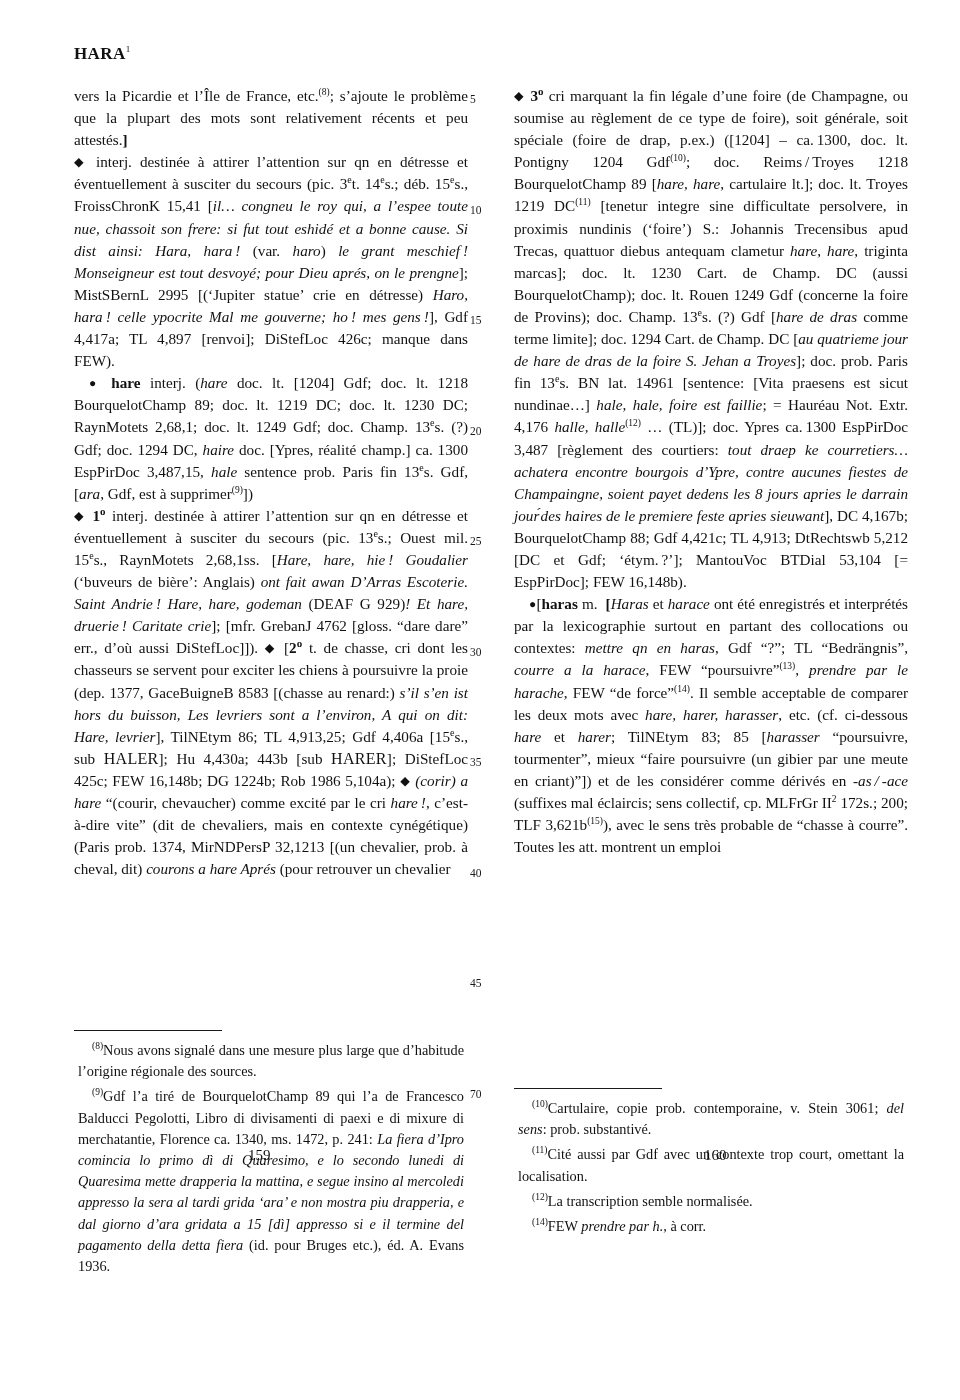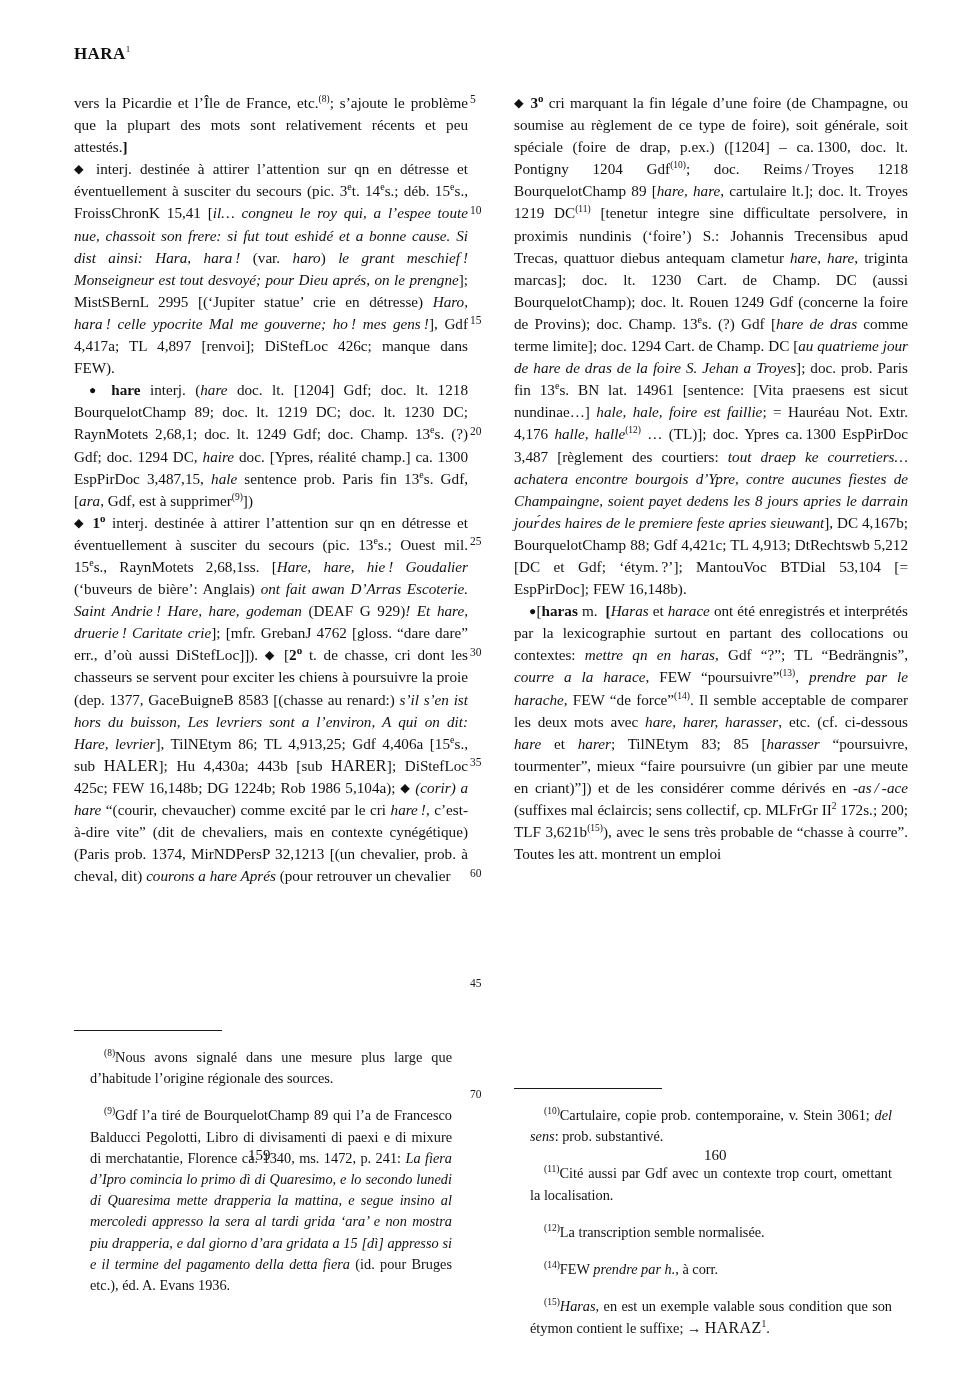--- a/index.html
+++ b/index.html
@@ -34,21 +34,21 @@
   }
   .running-head sup {
     font-size: 9px;
     font-weight: normal;
     vertical-align: super;
   }
 
   
   .col {
     position: absolute;
-    top: 92px;
+    top: 85px;
     width: 394px;
     font-size: 15.2px;
     line-height: 22.1px;
     text-align: justify;
     text-justify: inter-word;
     hyphens: none;
   }
   .col-left  { left: 74px; }
   .col-right { left: 514px; }
 
@@ -103,21 +103,21 @@
   }
   .fn-left  { left: 74px;  top: 1030px; }
   .fn-right { left: 514px; top: 1088px; }
   .fn-rule {
     width: 148px;
     height: 0;
     border-top: 1.6px solid #1a1a1a;
     margin: 0 0 9px 0;
   }
   .fn-block p {
-    margin: 16px;
+    margin: 4px;
     text-indent: 14px;
   }
 
   
   .linenums {
     position: absolute;
     left: 470px;
     top: 88px;
     width: 32px;
     font-size: 11.5px;
@@ -161,40 +161,39 @@
     </div>
 
   <div class="linenums" id="linenums">
       <div>5</div>
       <div>10</div>
       <div>15</div>
       <div>20</div>
       <div>25</div>
       <div>30</div>
       <div>35</div>
-      <div>60</div>
+      <div>40</div>
       <div>45</div>
       <div>70</div>
     </div>
 
   <div class="fn-block fn-left">
     <div class="fn-rule"></div>
     <div id="left-footnotes">
         <p><span class="sup">(8)</span>Nous avons signalé dans une mesure plus large que d’habitude l’origine régionale des sources.</p>
         <p><span class="sup">(9)</span>Gdf l’a tiré de BourquelotChamp 89 qui l’a de Francesco Balducci Pegolotti, Libro di divisamenti di paexi e di mixure di merchatantie, Florence ca. 1340, ms. 1472, p. 241: <i>La fiera d’Ipro comincia lo primo dì di Quaresimo, e lo secondo lunedi di Quaresima mette drapperia la mattina, e segue insino al mercoledi appresso la sera al tardi grida ‘ara’ e non mostra piu drapperia, e dal giorno d’ara gridata a 15 [dì] appresso si e il termine del pagamento della detta fiera</i> (id. pour Bruges etc.), éd. A. Evans 1936.</p>
       </div>
   </div>
 
   <div class="fn-block fn-right">
     <div class="fn-rule"></div>
     <div id="right-footnotes">
         <p><span class="sup">(10)</span>Cartulaire, copie prob. contemporaine, v. Stein 3061; <i>del sens</i>: prob. substantivé.</p>
         <p><span class="sup">(11)</span>Cité aussi par Gdf avec un contexte trop court, omettant la localisation.</p>
         <p><span class="sup">(12)</span>La transcription semble normalisée.</p>
         <p><span class="sup">(14)</span>FEW <i>prendre par h.</i>, à corr.</p>
-        <p><span class="sup">(15)</span><i>Haras</i>, en est un exemple valable sous condition que son étymon contient le suffixe; → <span class="sc">HARAZ</span><span class="sup">1</span>.</p>
       </div>
   </div>
 
   <div class="folio folio-left">159</div>
   <div class="folio folio-right">160</div>
 
 </div>
 
 </body></html>

